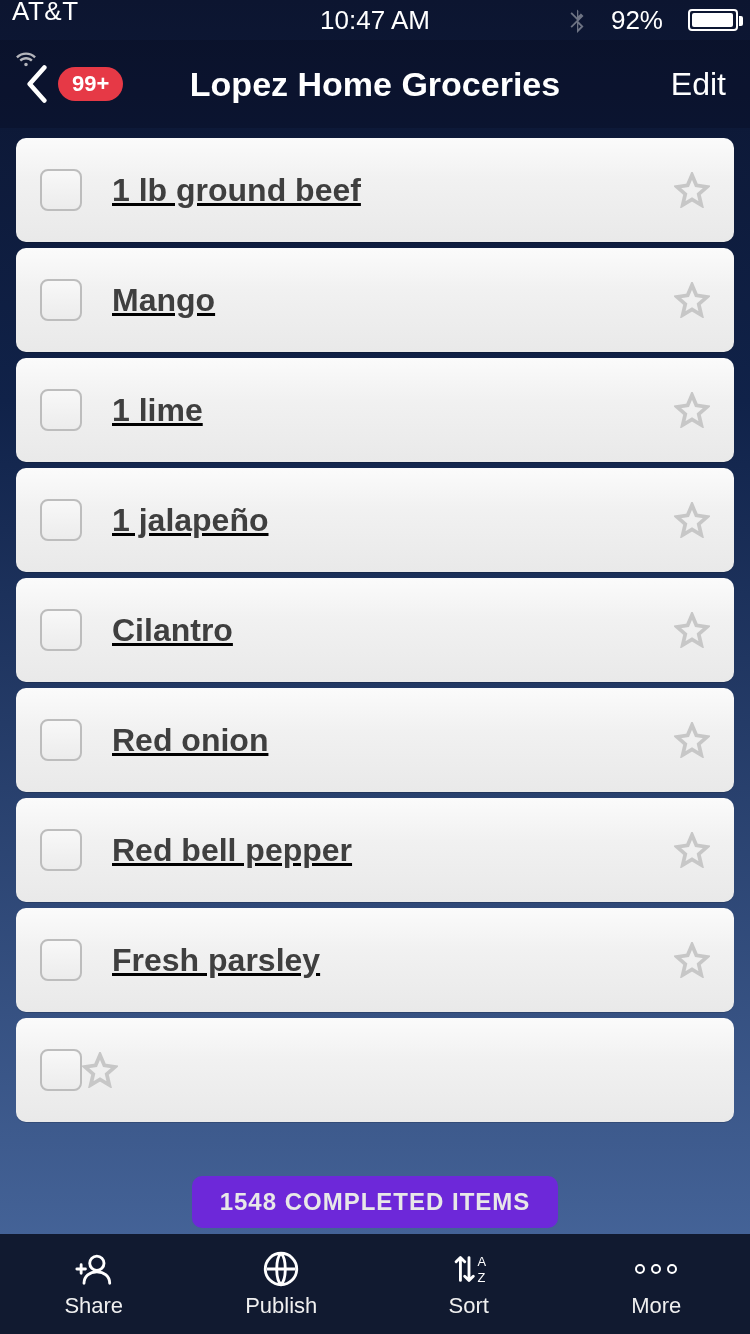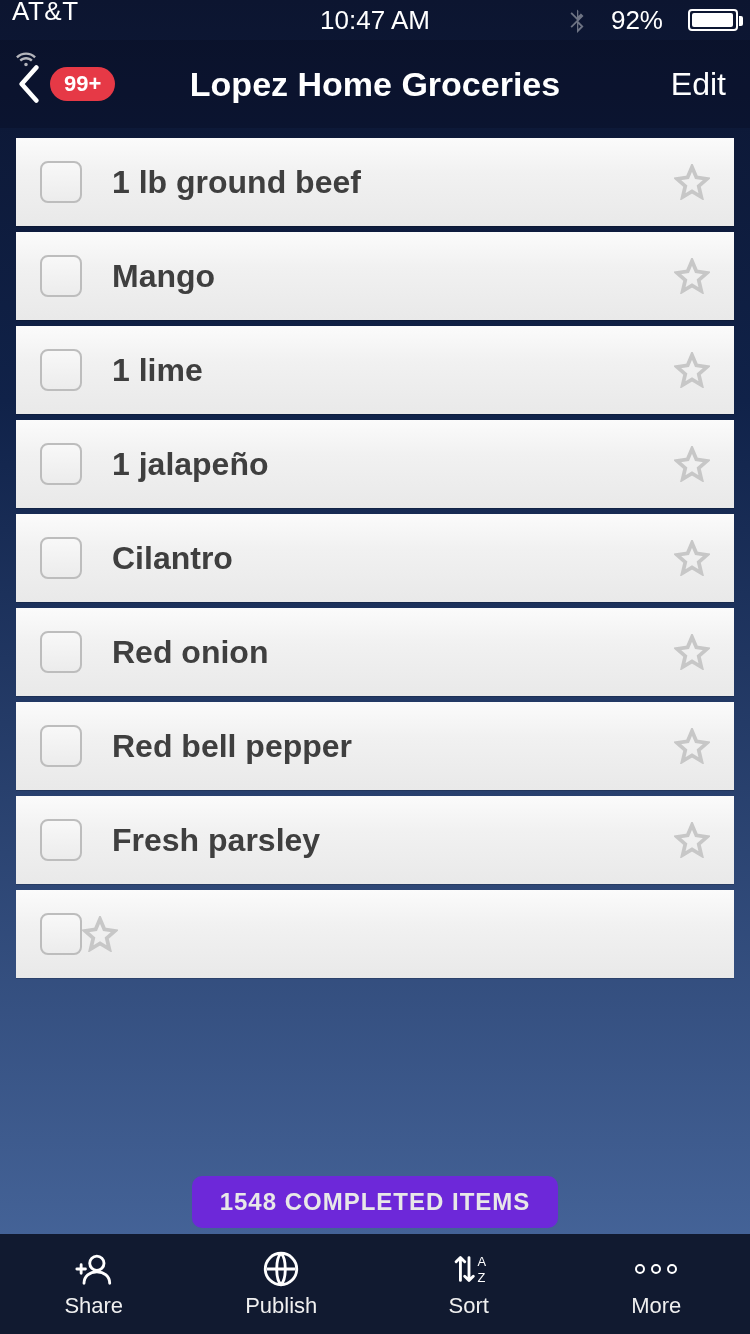--- a/index.html
+++ b/index.html
@@ -37,21 +37,21 @@
 
   
   .nav-bar {
     height: 88px;
     display: flex;
     align-items: center;
     position: relative;
     color: #fff;
     background: rgba(5,10,30,0.3);
   }
-  .nav-back { display:flex; align-items:center; padding-left:18px; gap:10px; }
+  .nav-back { display:flex; align-items:center; padding-left:26px; gap:10px; }
   .chevron svg { width: 22px; height: 38px; display:block; }
   .badge {
     background: #e63946;
     color:#fff;
     font-size: 22px;
     font-weight:700;
     border-radius: 22px;
     padding: 2px 14px;
     line-height: 30px;
   }
@@ -67,26 +67,27 @@
   }
 
   
   .list {
     flex: 1;
     padding: 10px 16px 0 16px;
     display:flex; flex-direction:column; gap: 6px;
   }
   .item {
     background: linear-gradient(to bottom, #fbfbfb 0%, #f1f1f1 40%, #e9e9e9 100%);
-    border-radius: 0;
-    height: 88px;
+    border-radius: 10px;
+    height: 104px;
     display:flex;
     align-items:center;
     padding: 0 24px;
     box-shadow: 0 1px 0 rgba(0,0,0,0.15);
+    text-decoration: underline;
   }
   .checkbox {
     width: 42px; height: 42px;
     border: 2px solid #bdbdbd;
     border-radius: 8px;
     background: linear-gradient(to bottom, #f8f8f8, #ececec);
     flex-shrink:0;
   }
   .item-label {
     margin-left: 30px;

